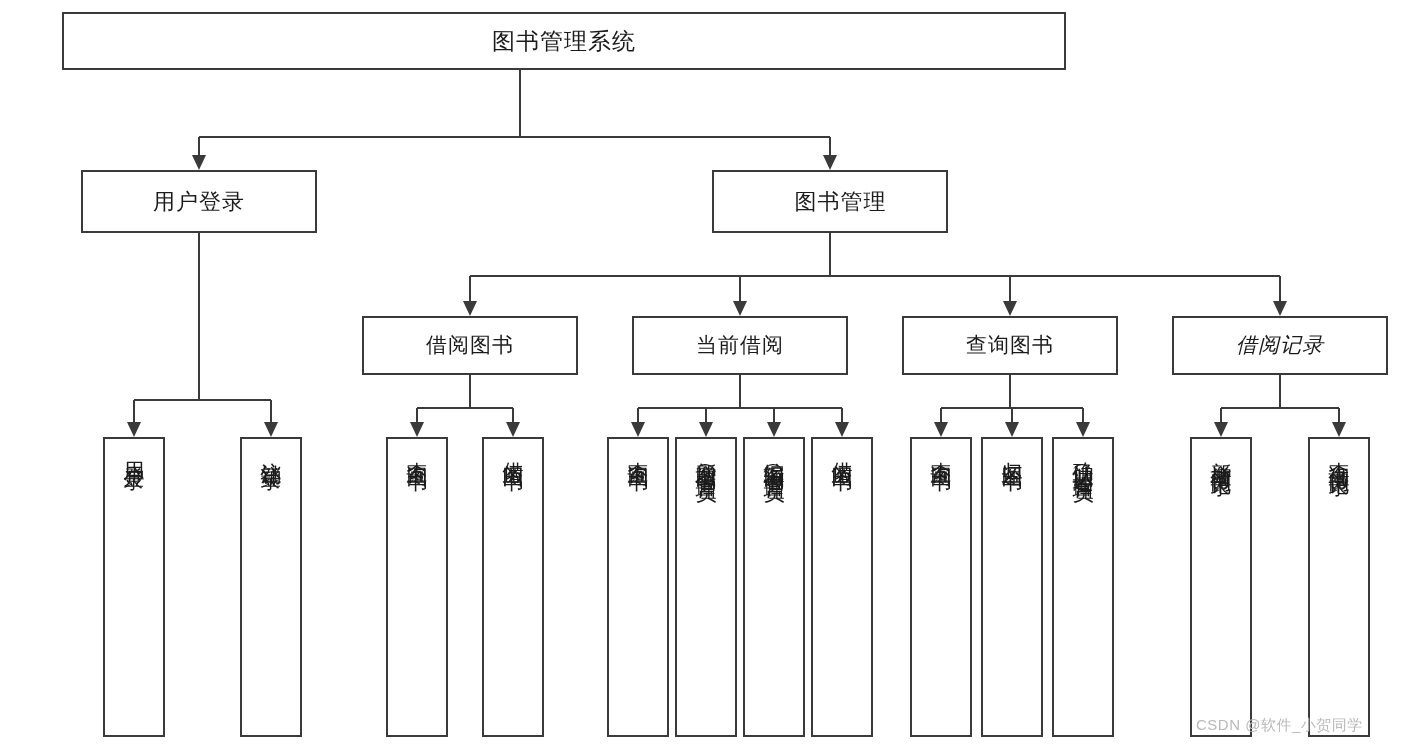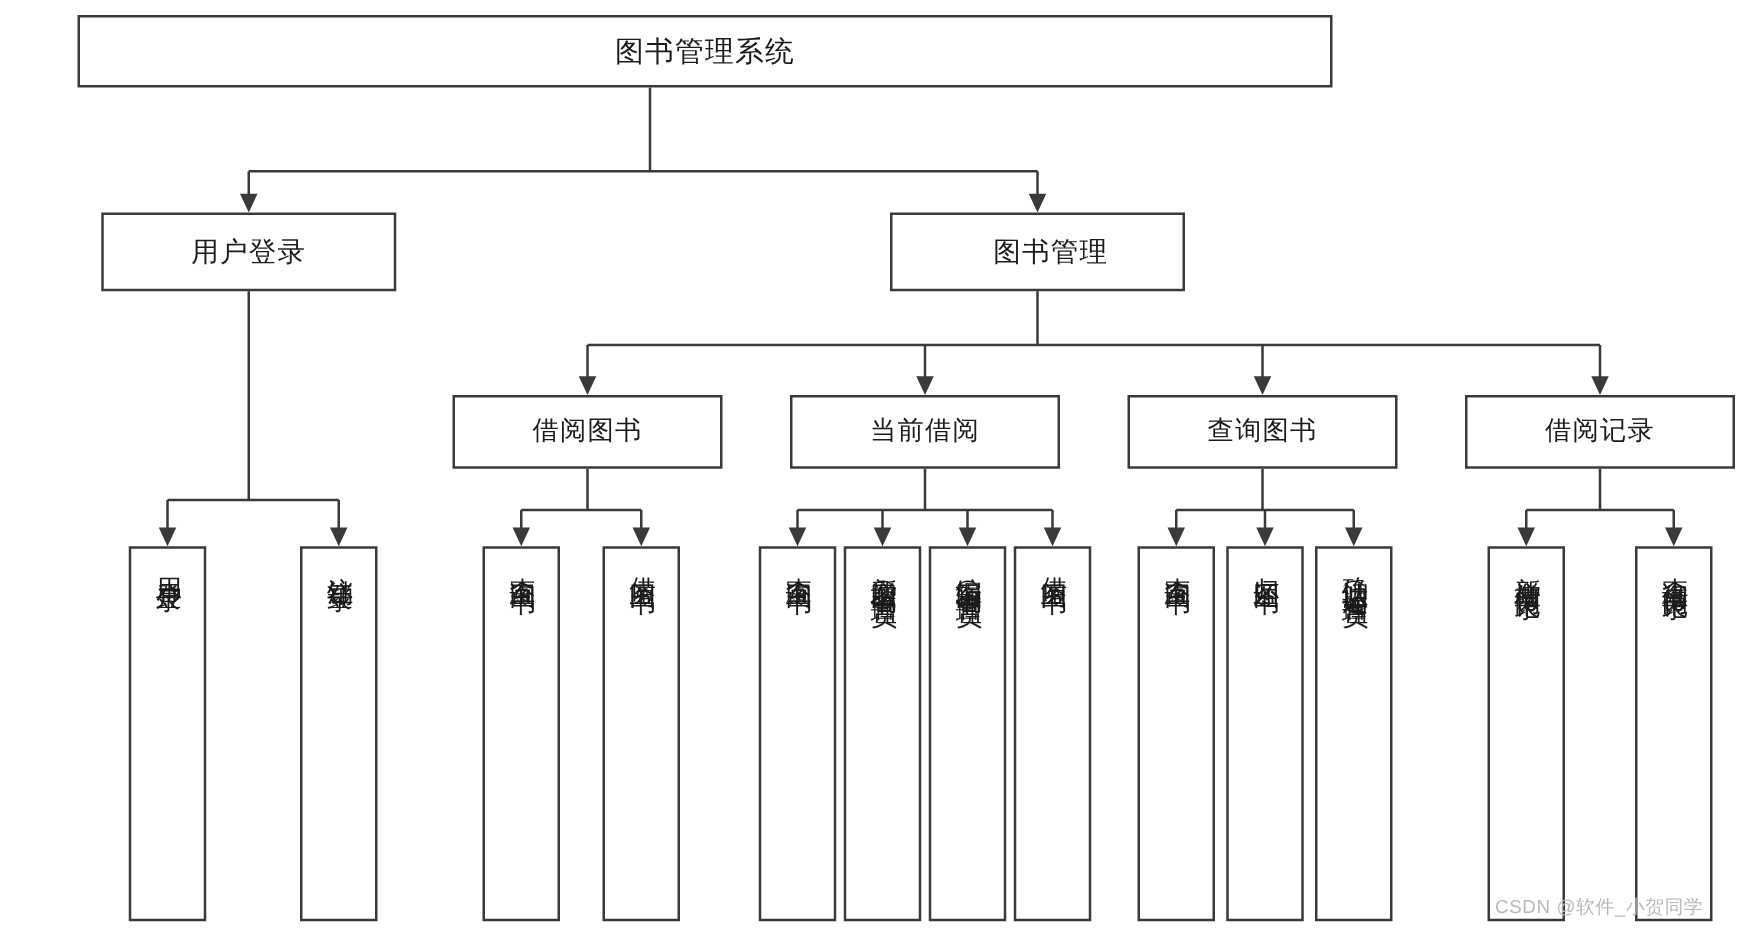--- a/index.html
+++ b/index.html
@@ -96,21 +96,21 @@
       </div>
       <div class="node lvl3" style="left: 362px; top: 316px; width: 216px; height: 59px;">
         <span class="label">借阅图书</span>
       </div>
       <div class="node lvl3" style="left: 632px; top: 316px; width: 216px; height: 59px;">
         <span class="label">当前借阅</span>
       </div>
       <div class="node lvl3" style="left: 902px; top: 316px; width: 216px; height: 59px;">
         <span class="label">查询图书</span>
       </div>
-      <div class="node lvl3" style="left: 1172px; top: 316px; width: 216px; height: 59px;">
+      <div class="node lvl3" style="left: 1172px; top: 316px; width: 216px; height: 59px; font-style: italic;">
         <span class="label">借阅记录</span>
       </div>
       <div class="node leaf" style="left: 103px; top: 437px; width: 62px; height: 300px;">
         <span class="label">用户登录</span>
       </div>
       <div class="node leaf" style="left: 240px; top: 437px; width: 62px; height: 300px;">
         <span class="label">注销登录</span>
       </div>
       <div class="node leaf" style="left: 386px; top: 437px; width: 62px; height: 300px;">
         <span class="label">查询图书</span>

